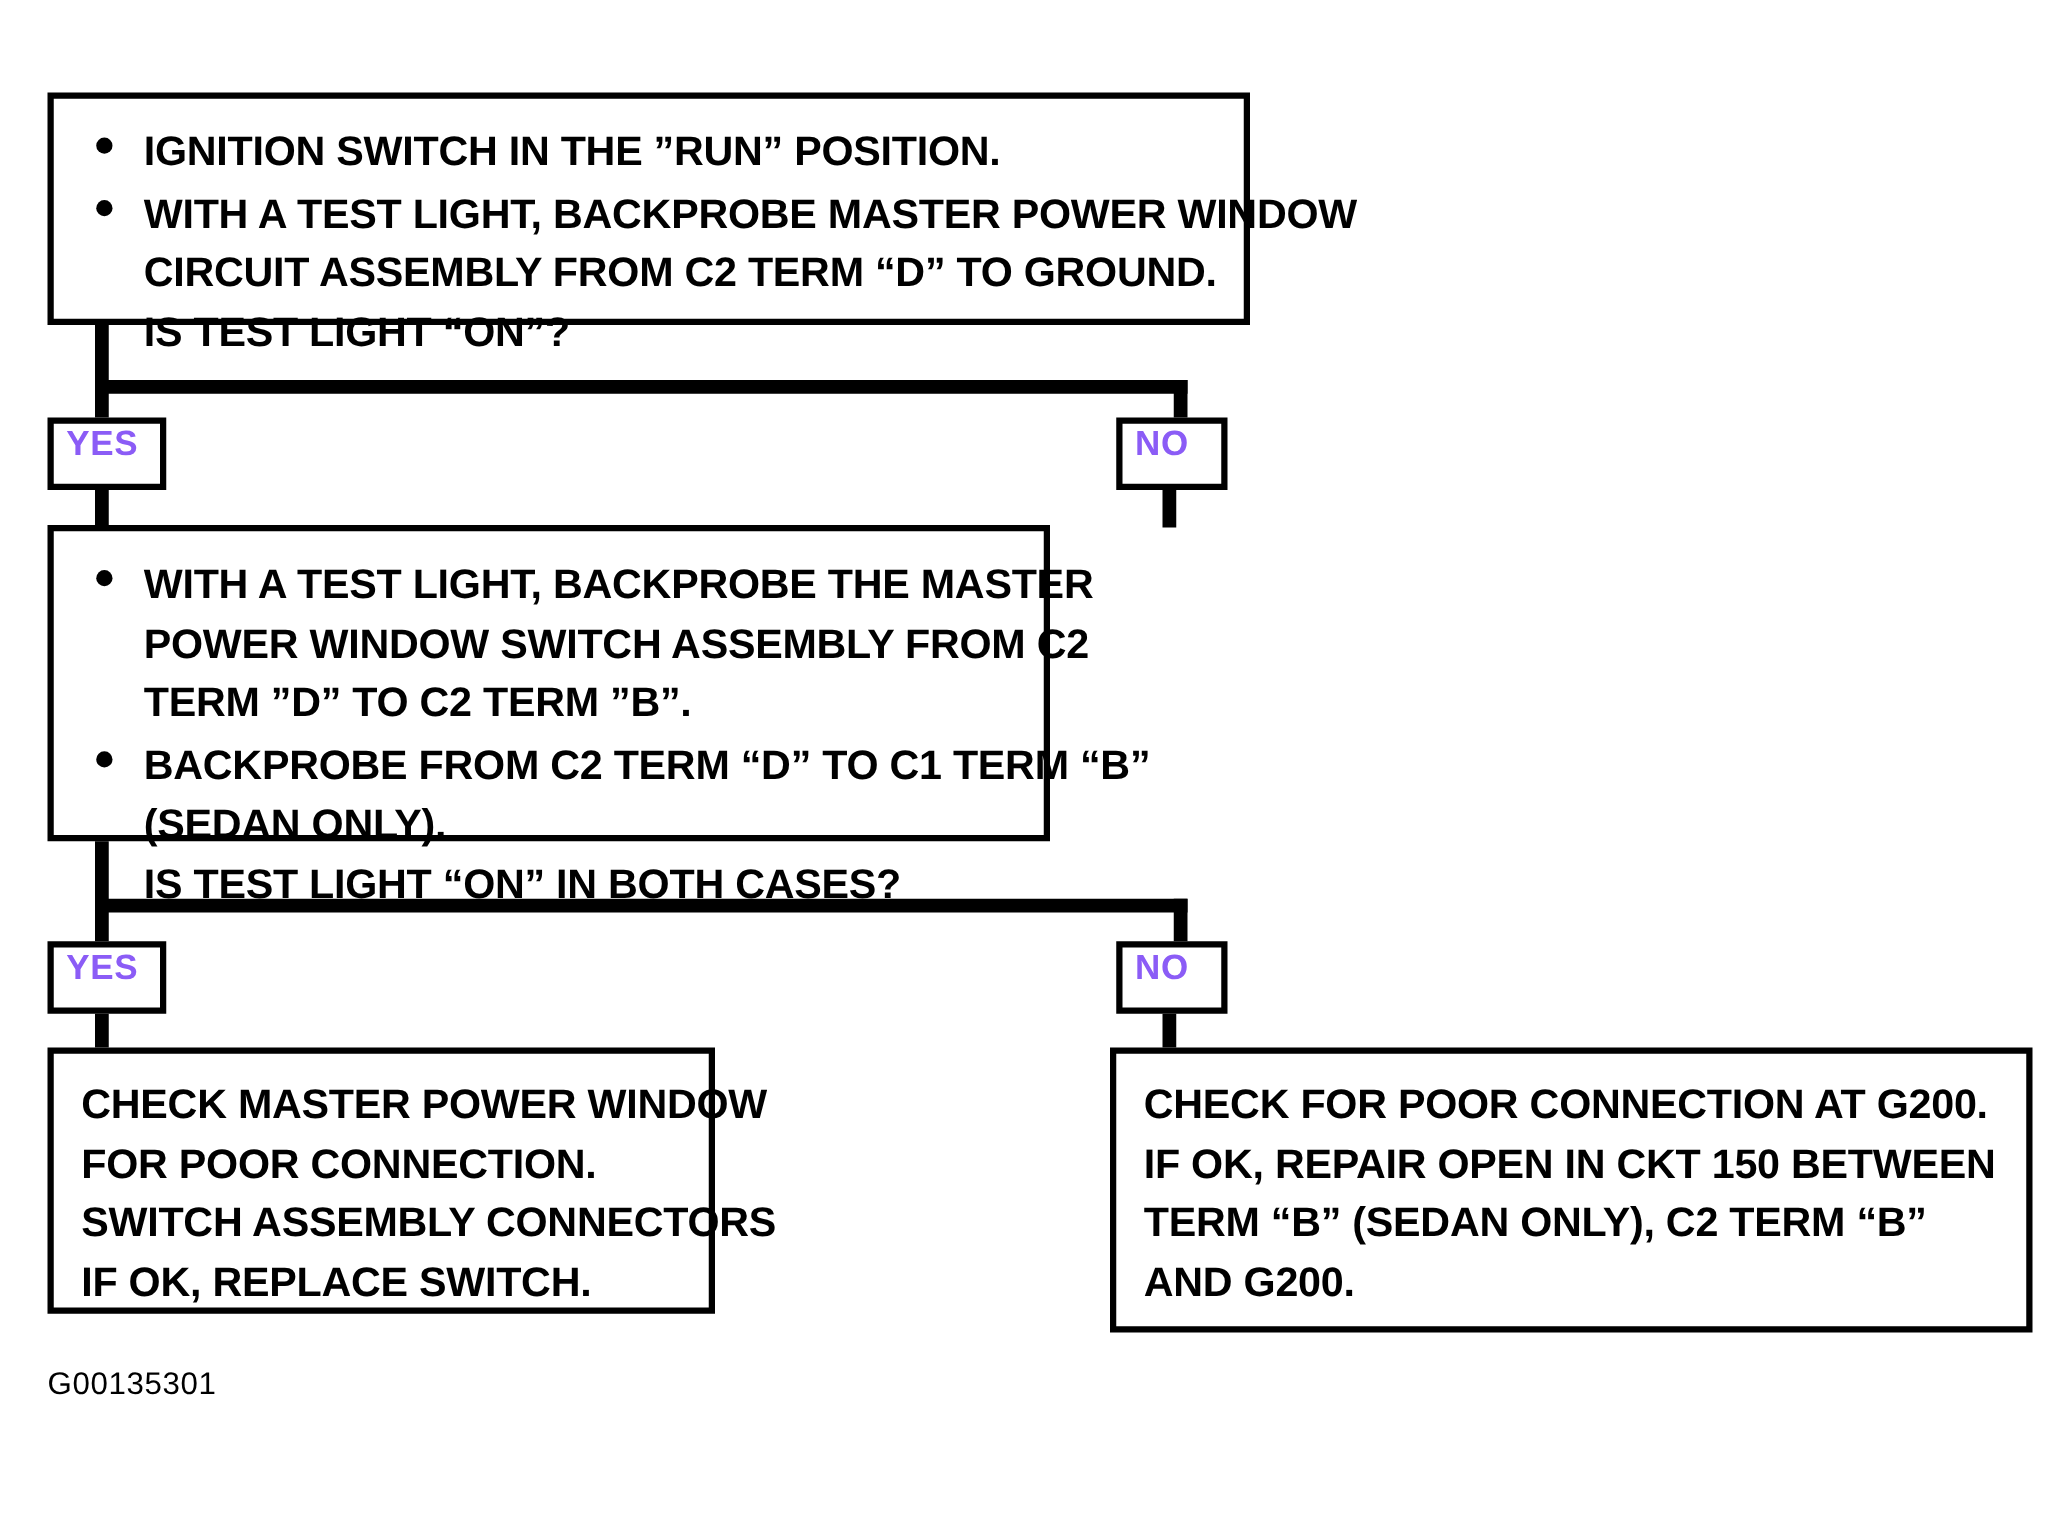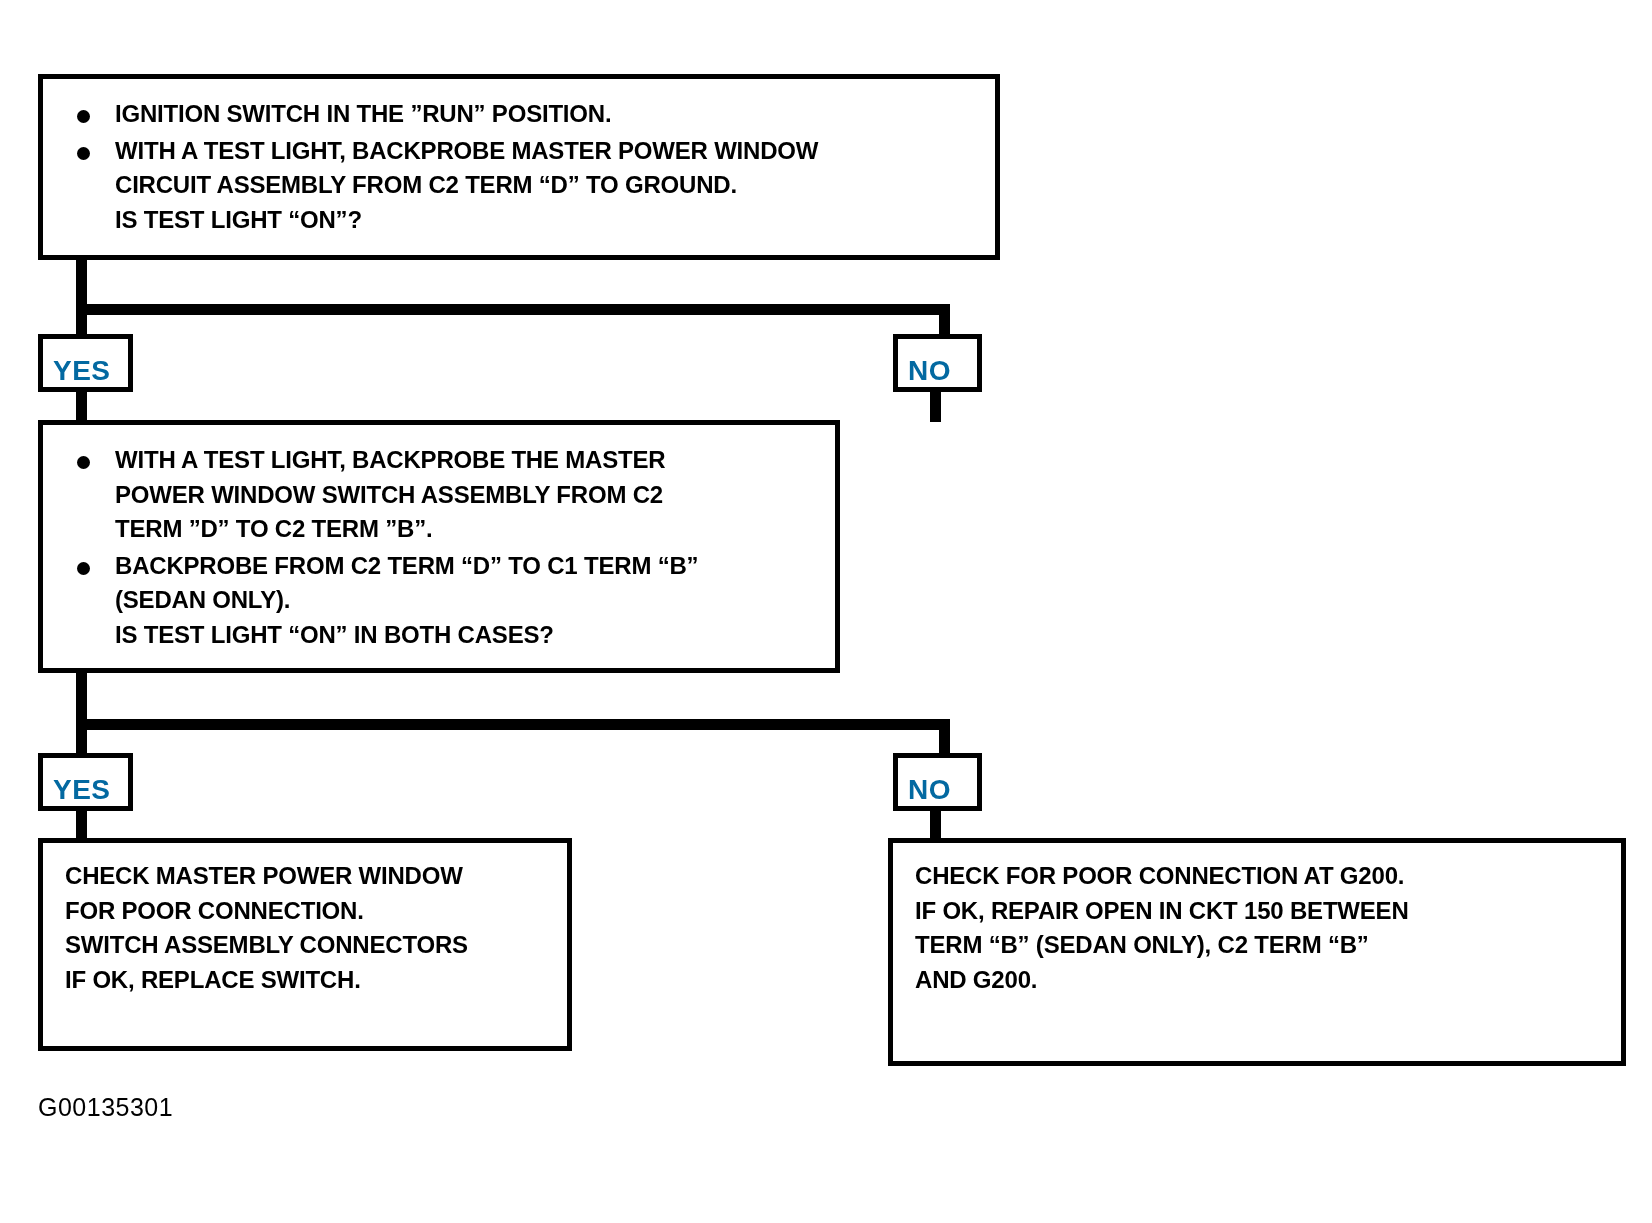--- a/index.html
+++ b/index.html
@@ -20,21 +20,21 @@
   }
   
   .fbox {
     position: absolute;
     box-sizing: border-box;
     border: 5px solid #000000;
     background: #ffffff;
     color: #000000;
     font-family: "Liberation Sans", sans-serif;
     font-weight: 700;
-    font-size: 24px;
+    font-size: 33px;
     line-height: 1.44;
     letter-spacing: -0.2px;
     -webkit-font-smoothing: none;
   }
   .fbox .body {
     padding: 18px 14px 14px 14px;
   }
   
   .bullets {
     list-style: none;
@@ -67,27 +67,27 @@
   .plainlines .line {
     display: block;
     white-space: nowrap;
   }
   
   .tag {
     position: absolute;
     box-sizing: border-box;
     border: 5px solid #000000;
     background: #ffffff;
-    color: #0369a1;
+    color: #8b5cf6;
     font-family: "Liberation Sans", sans-serif;
     font-weight: 700;
     font-size: 28px;
     letter-spacing: 0.5px;
     display: flex;
-    align-items: flex-end;
+    align-items: flex-start;
     justify-content: flex-start;
     padding-left: 10px;
   }
   
   .conn {
     position: absolute;
     background: #000000;
   }
   
   .caption {

